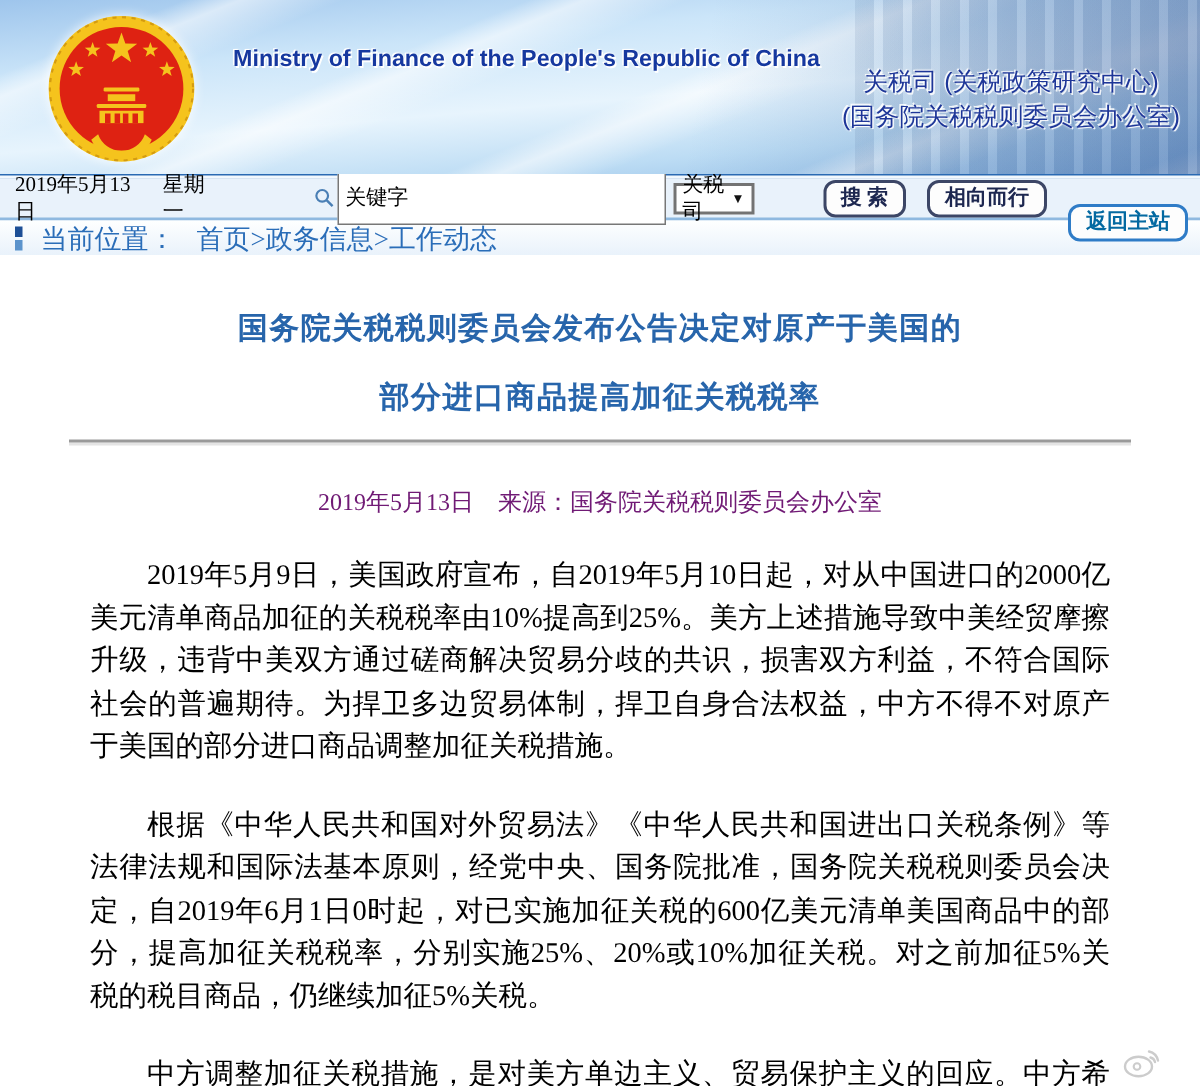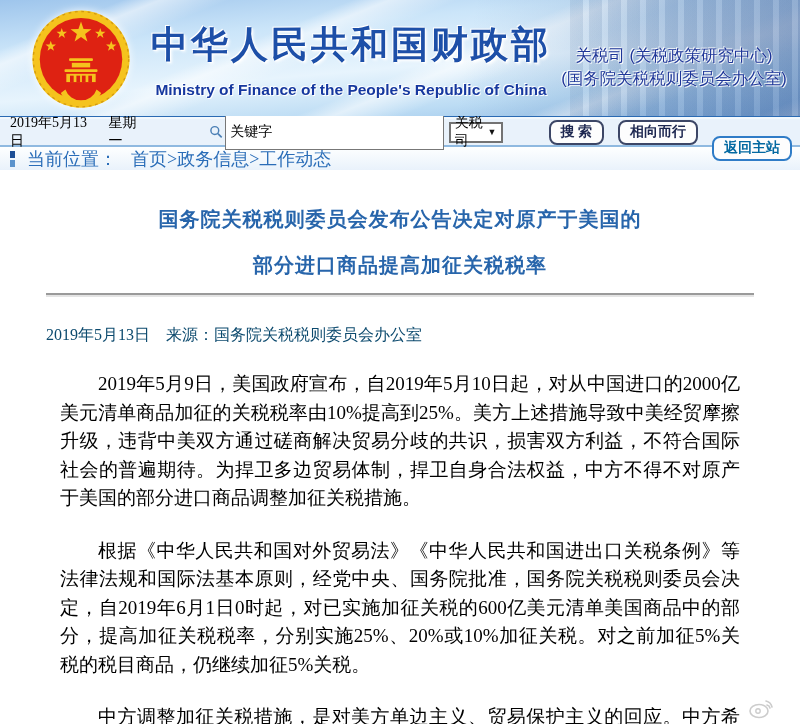--- a/index.html
+++ b/index.html
@@ -67,21 +67,21 @@
   .bc-marker i:last-child { background:#5b93cc; }
   .bc-label { margin-right:14px; }
   .bc-path { cursor:pointer; }
 
   
   .content { position:relative; height:554px; background:#fff; padding:0 46px; overflow:hidden; }
   .article-title { margin-top:26px; text-align:center; color:#2765ab; font-family:"Liberation Serif",serif;
     font-weight:bold; font-size:20px; line-height:46px; letter-spacing:1px; }
   .article-title span { display:block; }
   .divider { margin-top:5px; height:2px; background:#9a9a9a; box-shadow:0 2px 0 #e4e4e4; }
-  .article-meta { margin-top:30px; text-align:left; font-family:"Liberation Serif",serif; font-size:16px; color:#0c4a6e; }
+  .article-meta { margin-top:30px; text-align:center; font-family:"Liberation Serif",serif; font-size:16px; color:#701a75; }
   .body-text p { margin:24px 14px 0; font-family:"Liberation Serif",serif; font-size:19px; line-height:28.5px;
     color:#000; text-align:justify; text-indent:2em; }
 
   
   .watermark { position:absolute; right:22px; bottom:8px; display:flex; align-items:center; gap:5px;
     color:#cccccc; font-family:"Liberation Serif",serif; font-size:21px; font-weight:bold; }
   .watermark svg { width:30px; height:26px; }
 </style>
 </head>
 <body>
@@ -106,21 +106,20 @@
       </g>
       <g fill="#de2212">
         <rect x="48" y="76" width="4" height="7"></rect>
         <rect x="55" y="76" width="4" height="7"></rect>
         <rect x="61" y="76" width="4" height="7"></rect>
         <rect x="68" y="76" width="4" height="7"></rect>
       </g>
       <path d="M38,95 a24 24 0 0 0 44 0 l-5 -4 a18 18 0 0 1 -34 0 Z" fill="#f5c31d"></path>
     </svg>
     <div class="banner-titles">
-      <div class="banner-title-cn">中华人民共和国财政部</div>
       <div class="banner-title-en">Ministry of Finance of the People's Republic of China</div>
     </div>
     <div class="banner-dept">
       <div>关税司 (关税政策研究中心)</div>
       <div>(国务院关税税则委员会办公室)</div>
     </div>
   </header>
   <div class="banner-edge"></div>
 
   <div class="toolbar">

